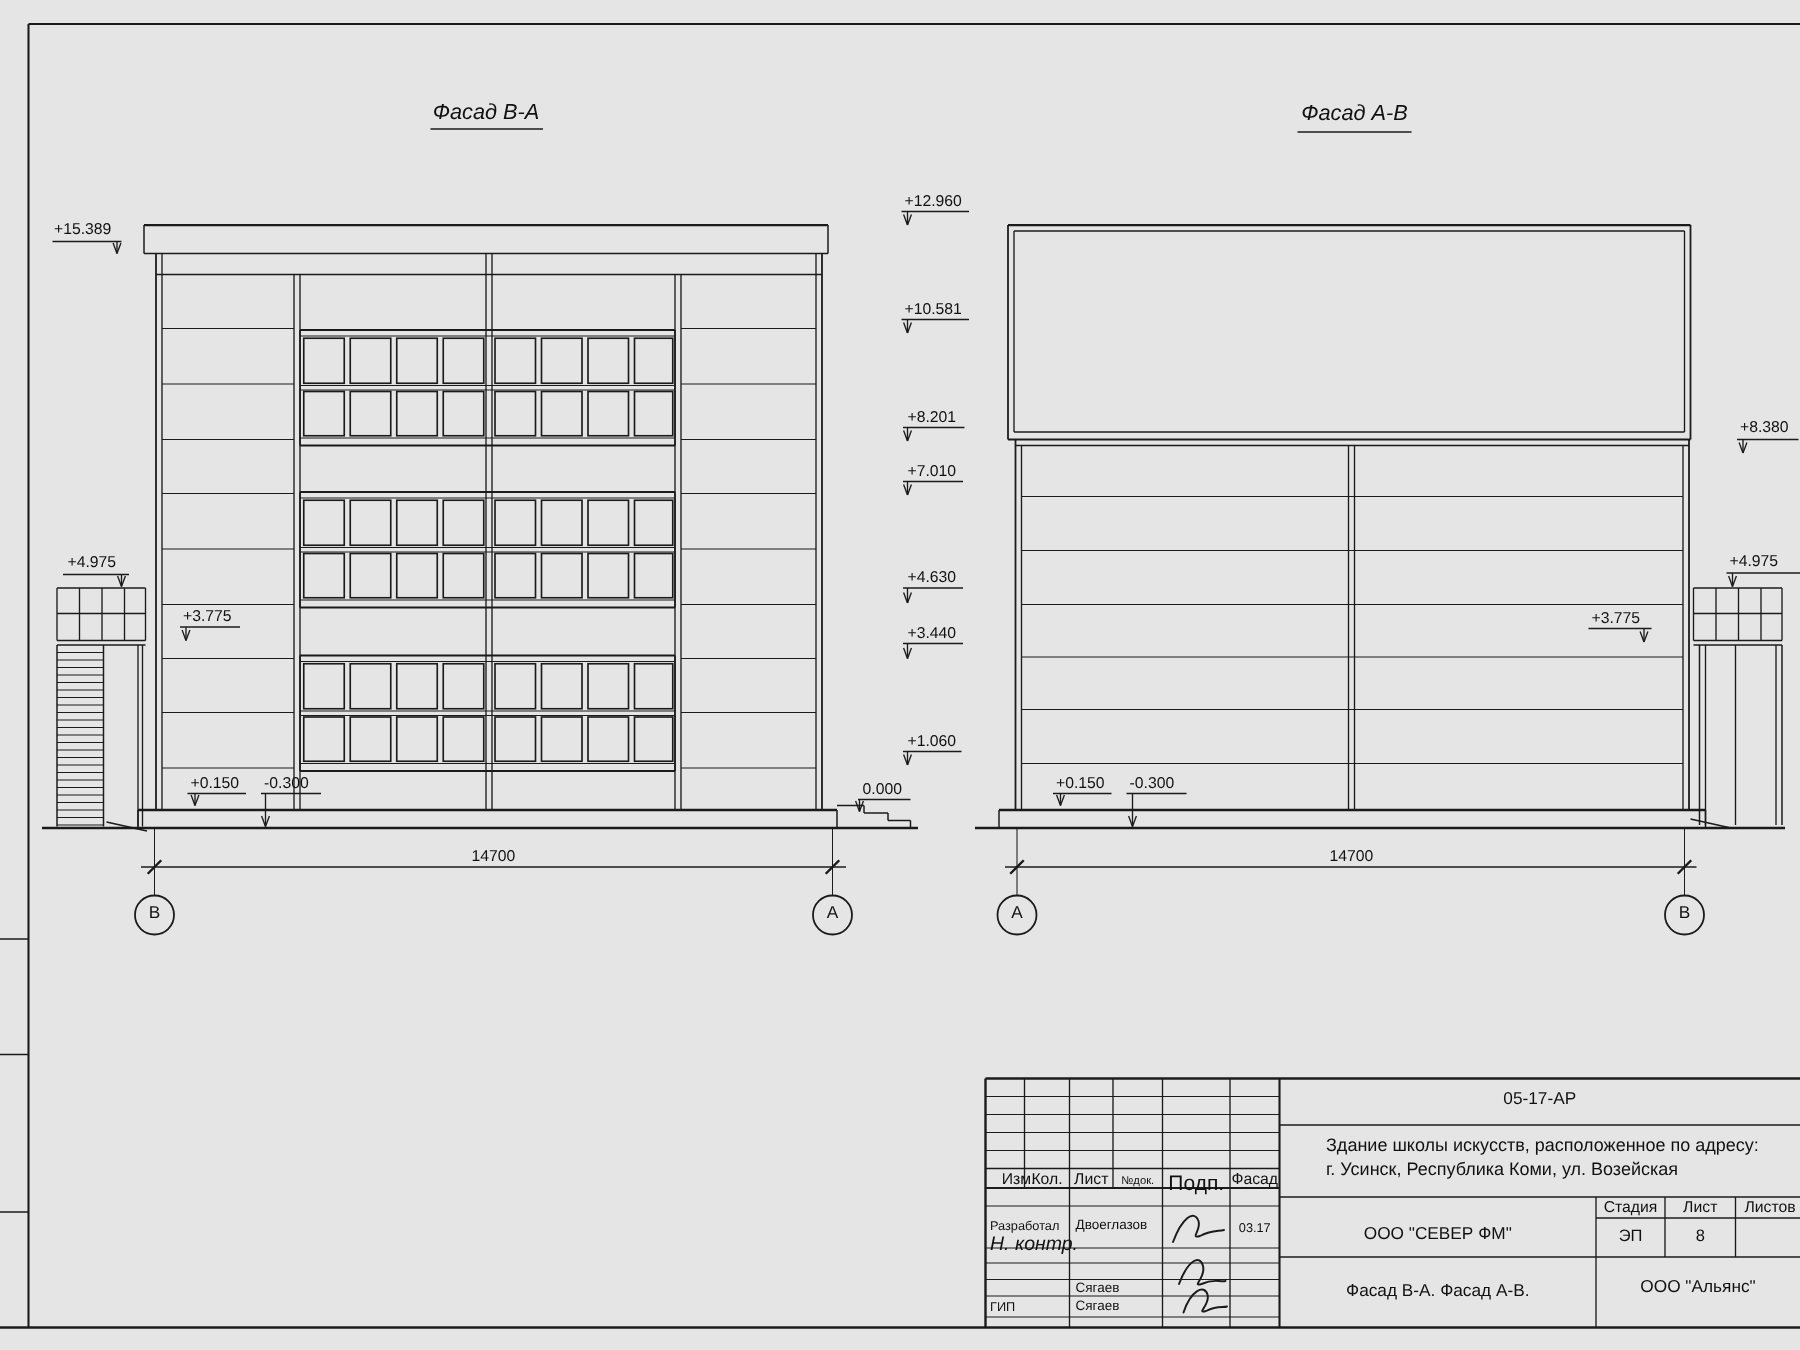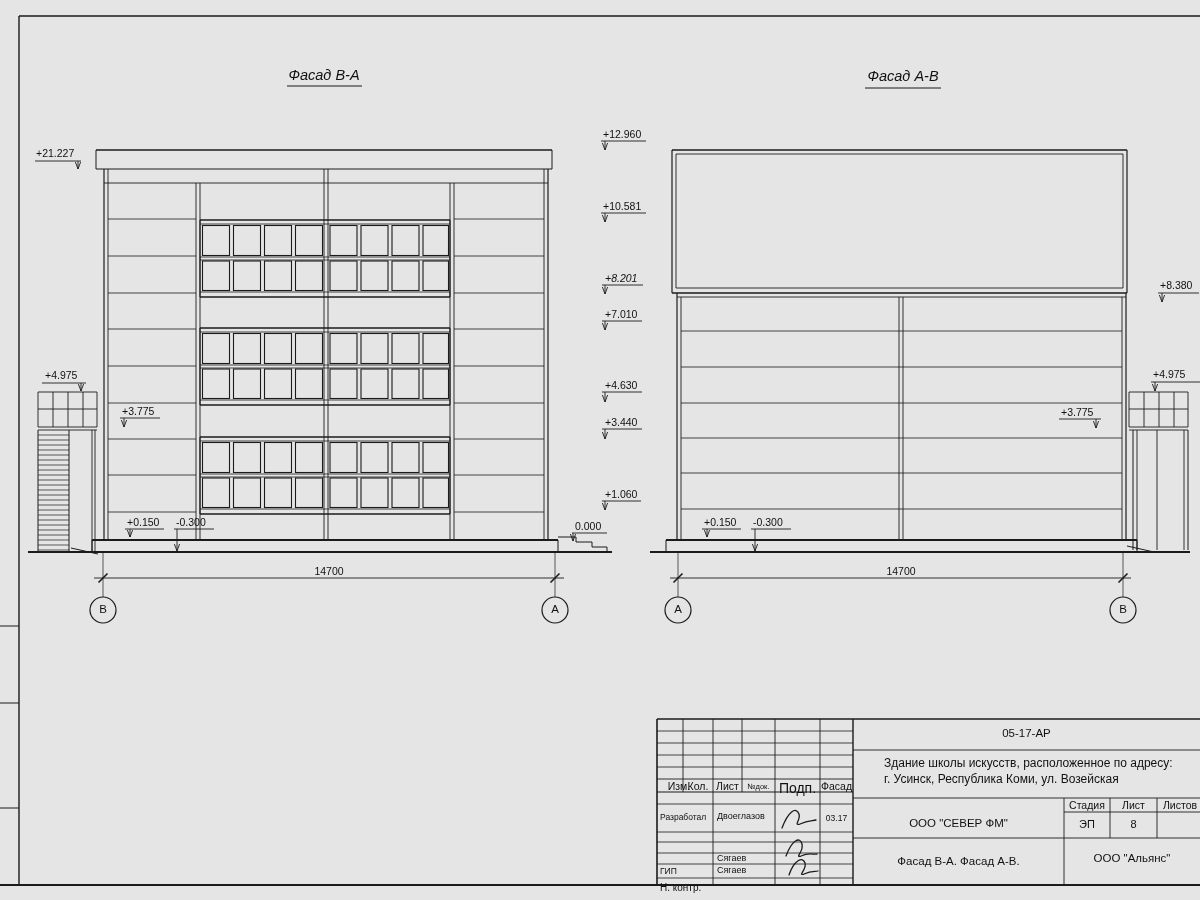--- a/index.html
+++ b/index.html
@@ -332,30 +332,30 @@
       <line x1="853" y1="798" x2="1200" y2="798" stroke="#1b1b1b" stroke-width="0.9"></line>
       <line x1="1064" y1="812" x2="1200" y2="812" stroke="#1b1b1b" stroke-width="0.9"></line>
       <line x1="853" y1="838" x2="1200" y2="838" stroke="#1b1b1b" stroke-width="0.9"></line>
       <path d="M 782 828 C 788 812, 796 806, 799 814 C 801 820, 793 826, 800 824 C 808 820, 812 821, 816 820" fill="none" stroke="#1b1b1b" stroke-width="1.3" stroke-linecap="round"></path>
       <path d="M 786 856 C 792 840, 800 836, 802 844 C 804 852, 794 858, 801 856 C 810 852, 813 855, 817 854 M 789 875 C 794 860, 803 856, 805 863 C 807 870, 797 876, 804 874 C 812 870, 815 872, 818 871" fill="none" stroke="#1b1b1b" stroke-width="1.3" stroke-linecap="round"></path>
     </svg>
 
   <div class="ttl" style="left:284px;top:67px;width:80px;">Фасад В-А</div>
   <div class="ttl" style="left:862px;top:68px;width:82px;">Фасад А-В</div>
 
-  <div class="lbl" style="left:36px;top:147px;">+21.227</div>
+  <div class="lbl" style="left:36px;top:147px;">+15.389</div>
   <div class="lbl" style="left:45px;top:369px;">+4.975</div>
   <div class="lbl" style="left:122px;top:405px;">+3.775</div>
   <div class="lbl" style="left:127px;top:516px;">+0.150</div>
   <div class="lbl" style="left:176px;top:516px;">-0.300</div>
   <div class="lbl" style="left:575px;top:520px;">0.000</div>
 
   <div class="lbl" style="left:603px;top:128px;">+12.960</div>
   <div class="lbl" style="left:603px;top:200px;">+10.581</div>
-  <div class="lbl" style="left:605px;top:272px;font-style:italic;">+8.201</div>
+  <div class="lbl" style="left:605px;top:272px;">+8.201</div>
   <div class="lbl" style="left:605px;top:308px;">+7.010</div>
   <div class="lbl" style="left:605px;top:379px;">+4.630</div>
   <div class="lbl" style="left:605px;top:416px;">+3.440</div>
   <div class="lbl" style="left:605px;top:488px;">+1.060</div>
 
   <div class="lbl" style="left:1160px;top:279px;">+8.380</div>
   <div class="lbl" style="left:1153px;top:368px;">+4.975</div>
   <div class="lbl" style="left:1061px;top:406px;">+3.775</div>
 
   <div class="lbl" style="left:704px;top:516px;">+0.150</div>
@@ -376,21 +376,21 @@
   <div class="tb c" style="left:657px;top:780px;width:44px;font-size:10.5px;">Изм.</div>
   <div class="tb c" style="left:683px;top:780px;width:30px;font-size:10.5px;">Кол.</div>
   <div class="tb c" style="left:713px;top:780px;width:29px;font-size:10.5px;">Лист</div>
   <div class="tb c" style="left:742px;top:782px;width:33px;font-size:7.5px;">№док.</div>
   <div class="tb c" style="left:775px;top:780px;width:45px;font-size:14px;">Подп.</div>
   <div class="tb c" style="left:820px;top:780px;width:33px;font-size:10.5px;">Фасад</div>
 
   <div class="tb" style="left:660px;top:812px;font-size:8.5px;">Разработал</div>
   <div class="tb" style="left:717px;top:811px;font-size:9px;">Двоеглазов</div>
   <div class="tb c" style="left:821px;top:813px;width:31px;font-size:8.5px;">03.17</div>
-  <div class="tb" style="left:660px;top:882px;font-size:10px;">Н. контр.</div>
+  <div class="tb" style="left:660px;top:821px;font-size:13px;font-style:italic;">Н. контр.</div>
   <div class="tb" style="left:717px;top:853px;font-size:9px;">Сягаев</div>
   <div class="tb" style="left:660px;top:866px;font-size:8.5px;">ГИП</div>
   <div class="tb" style="left:717px;top:865px;font-size:9px;">Сягаев</div>
 
   <div class="tb c" style="left:853px;top:817px;width:211px;font-size:11.5px;">ООО "СЕВЕР ФМ"</div>
   <div class="tb c" style="left:1064px;top:799px;width:46px;font-size:10.5px;">Стадия</div>
   <div class="tb c" style="left:1110px;top:799px;width:47px;font-size:10.5px;">Лист</div>
   <div class="tb c" style="left:1157px;top:799px;width:46px;font-size:10.5px;">Листов</div>
   <div class="tb c" style="left:1064px;top:818px;width:46px;font-size:11px;">ЭП</div>
   <div class="tb c" style="left:1110px;top:818px;width:47px;font-size:11px;">8</div>

